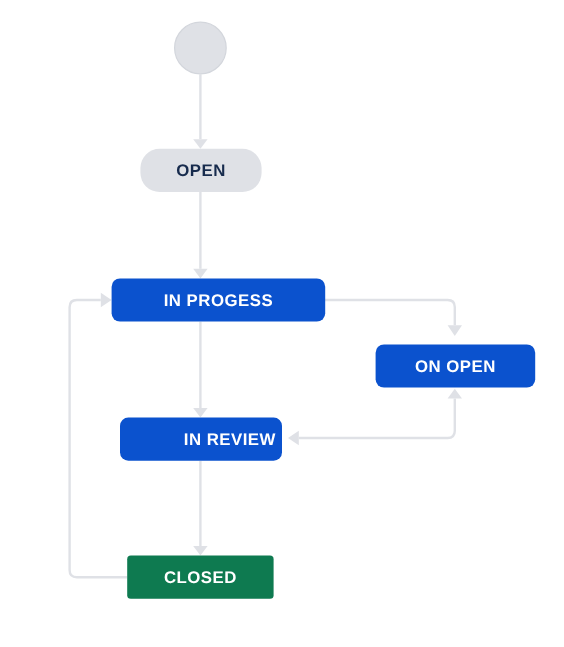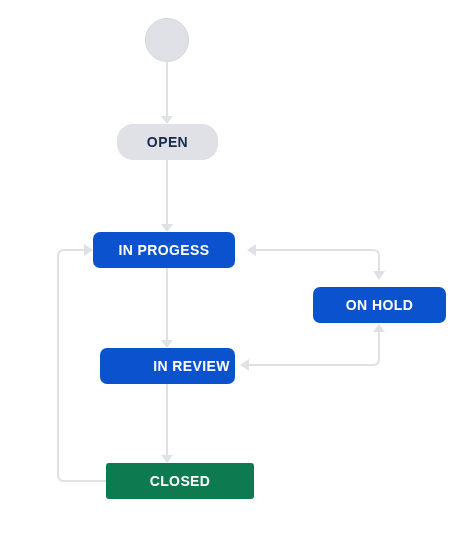--- a/index.html
+++ b/index.html
@@ -126,29 +126,29 @@
   </svg>
 
   <div class="node node-start" style="left:145px; top:18px; width:44px; height:44px;">
     <span class="node-label"></span>
   </div>
 
   <div class="node node-neutral" style="left:117px; top:124px; width:101px; height:36px;">
     <span class="node-label">OPEN</span>
   </div>
 
-  <div class="node node-active" style="left:93px; top:232px; width:142px; height:36px;">
+  <div class="node node-active" style="left:93px; top:232px; width:178px; height:36px;">
     <span class="node-label">IN PROGESS</span>
   </div>
 
   <div class="node node-active" style="left:313px; top:287px; width:133px; height:36px;">
-    <span class="node-label">ON HOLD</span>
+    <span class="node-label">ON OPEN</span>
   </div>
 
   <div class="node node-active" style="left:100px; top:348px; width:135px; height:36px;padding-left:48px;">
     <span class="node-label">IN REVIEW</span>
   </div>
 
-  <div class="node node-done" style="left:106px; top:463px; width:148px; height:36px;">
+  <div class="node node-done" style="left:106px; top:463px; width:122px; height:36px;">
     <span class="node-label">CLOSED</span>
   </div>
 
 </div>
 
 </body></html>

